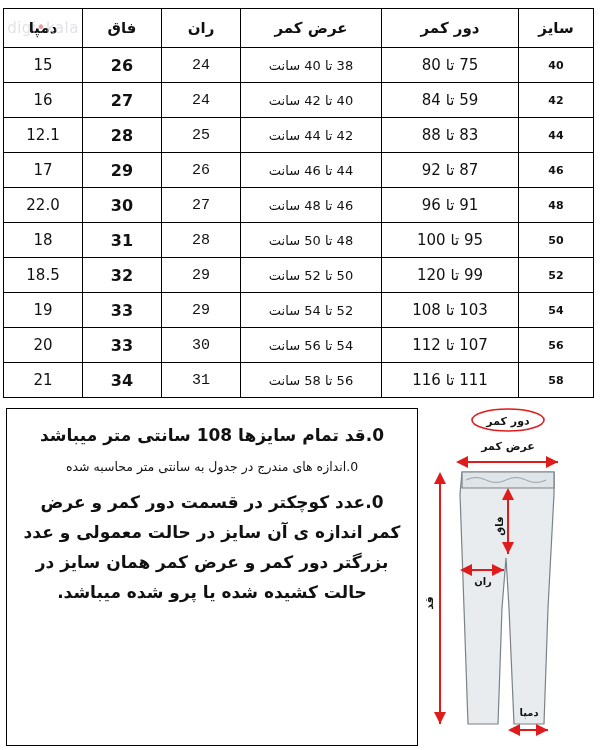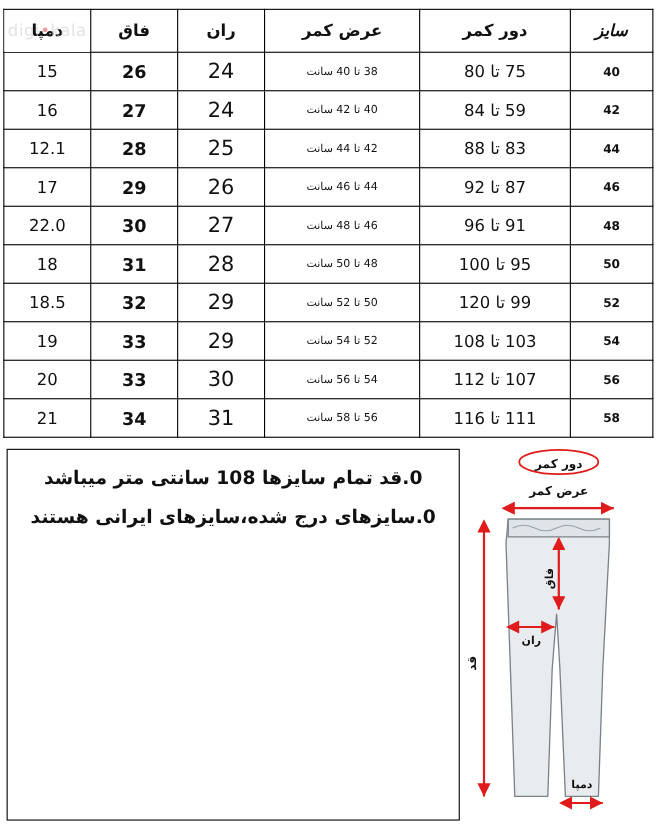--- a/index.html
+++ b/index.html
@@ -38,31 +38,31 @@
     height: 34px;
     font-size: 15px;
     color: #111111;
     background: #ffffff;
   }
   .size-table th {
     font-size: 15px;
     font-weight: bold;
     height: 38px;
   }
-  .col-size      { width: 74px; font-style: italic; }
+  .col-size      { width: 74px; }
   .col-waist     { width: 136px; }
   .col-waistw    { width: 140px; }
   .col-thigh     { width: 78px; }
   .col-rise      { width: 78px; }
   .col-hem       { width: 78px; }
 
   td.cell-size   { font-weight: bold; font-size: 11px; }
   td.cell-waist  { font-size: 15px; text-align: center; }
-  td.cell-waistw { font-size: 10px; margin-left: 33px; }
-  td.cell-thigh  { font-size: 19px; }
+  td.cell-waistw { font-size: 13px; margin-left: 33px; }
+  td.cell-thigh  { font-size: 15px; font-family: Liberation Mono, monospace; }
   td.cell-rise   { font-weight: bold; font-size: 16px; }
   td.cell-hem    { font-size: 15px; }
 
   
   .wm-cell {
     position: relative;
   }
   .watermark {
     position: absolute;
     inset: 0;
@@ -224,21 +224,22 @@
         <td class="cell-rise">34</td>
         <td class="cell-hem">21</td>
       </tr>
     </tbody>
   </table>
 
   <div class="bottom">
 
     <div class="notes">
       <p>0.قد تمام سایزها 108 سانتی متر میباشد</p>
-      <p>0.سایزهای درج شده،سایزهای ایرانی هستند</p>
+      <p class="small">0.اندازه های مندرج در جدول به سانتی متر محاسبه شده</p>
+      <p class="tall">0.عدد کوچکتر در قسمت دور کمر و عرض کمر اندازه ی آن سایز در حالت معمولی و عدد بزرگتر دور کمر و عرض کمر همان سایز در حالت کشیده شده یا پرو شده میباشد.</p>
     </div>
 
     <div class="diagram">
       <svg width="172" height="338" viewBox="0 0 172 338" xmlns="http://www.w3.org/2000/svg">
         <defs>
           <marker id="ar" markerWidth="7" markerHeight="7" refX="6" refY="3" orient="auto">
             <path d="M0,0 L6,3 L0,6 z" fill="#e01b1b"></path>
           </marker>
           <marker id="arS" markerWidth="7" markerHeight="7" refX="1" refY="3" orient="auto">
             <path d="M6,0 L0,3 L6,6 z" fill="#e01b1b"></path>

